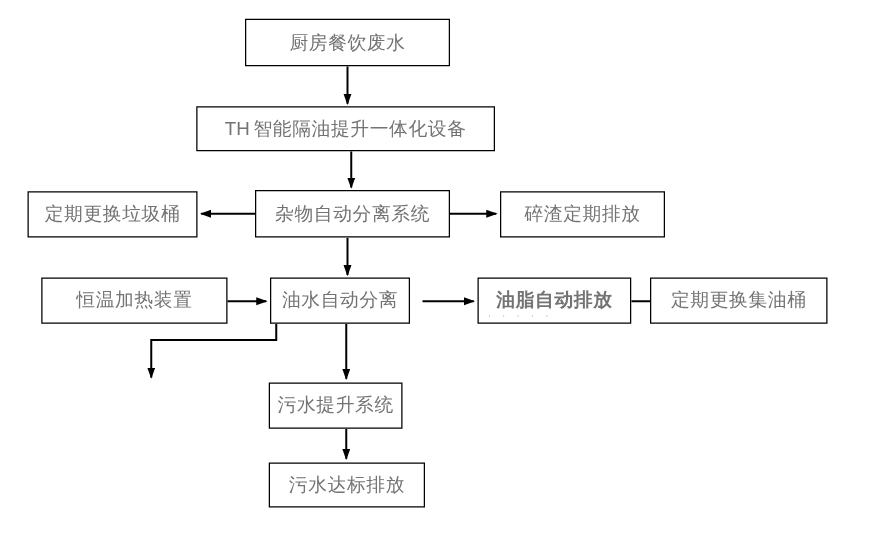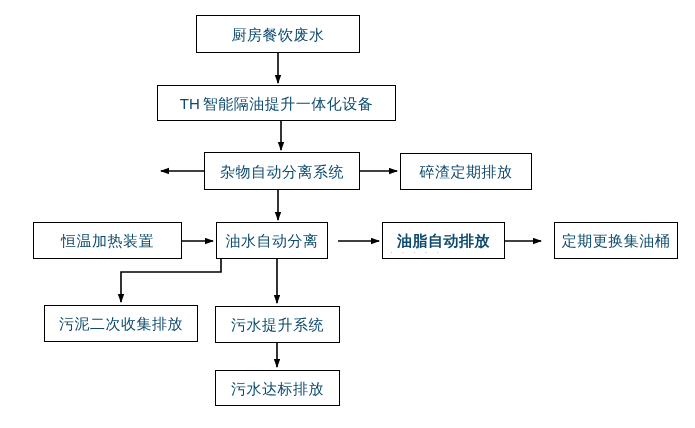--- a/index.html
+++ b/index.html
@@ -19,21 +19,21 @@
     overflow: hidden;
   }
   .node {
     position: absolute;
     box-sizing: border-box;
     border: 1px solid #000000;
     background: #ffffff;
     display: flex;
     align-items: center;
     justify-content: center;
-    color: #0c4a6e;
+    color: #737373;
     font-size: 15px;
     letter-spacing: 0.5px;
     white-space: nowrap;
     line-height: 1;
   }
   .node .serif-prefix {
     font-family: Liberation Sans, sans-serif;
     letter-spacing: 0;
     padding-right: 3px;
   }
@@ -91,20 +91,23 @@
 
   <div class="node" style="left:196px; top:15px; width:164px; height:38px;">
     <span>厨房餐饮废水</span>
   </div>
 
   <div class="node" style="left:157px; top:85px; width:239px; height:36px;">
     <span class="serif-prefix">TH</span>
     <span>智能隔油提升一体化设备</span>
   </div>
 
+  <div class="node" style="left:22px; top:153px; width:136px; height:37px;">
+    <span>定期更换垃圾桶</span>
+  </div>
 
   <div class="node" style="left:204px; top:152px; width:156px; height:38px;">
     <span>杂物自动分离系统</span>
   </div>
 
   <div class="node" style="left:400px; top:153px; width:132px; height:37px;">
     <span>碎渣定期排放</span>
   </div>
 
   <div class="node" style="left:33px; top:222px; width:149px; height:37px;">
@@ -114,29 +117,26 @@
   <div class="node" style="left:216px; top:222px; width:112px; height:37px;">
     <span>油水自动分离</span>
   </div>
 
   <div class="node" style="left:382px; top:222px; width:123px; height:37px;font-weight:bold;">
     <span>油脂自动排放</span>
   </div>
 
   <div class="artifact-dots" style="left:390px; top:248px;">· · · · ·</div>
 
-  <div class="node" style="left:554px; top:222px; width:124px; height:37px;">
+  <div class="node" style="left:520px; top:222px; width:142px; height:37px;">
     <span>定期更换集油桶</span>
   </div>
 
-  <div class="node" style="left:44px; top:305px; width:154px; height:37px;">
-    <span>污泥二次收集排放</span>
-  </div>
 
-  <div class="node" style="left:215px; top:306px; width:125px; height:37px;">
+  <div class="node" style="left:215px; top:306px; width:107px; height:37px;">
     <span>污水提升系统</span>
   </div>
 
   <div class="node" style="left:215px; top:370px; width:125px; height:36px;">
     <span>污水达标排放</span>
   </div>
 
 </div>
 
 </body></html>

